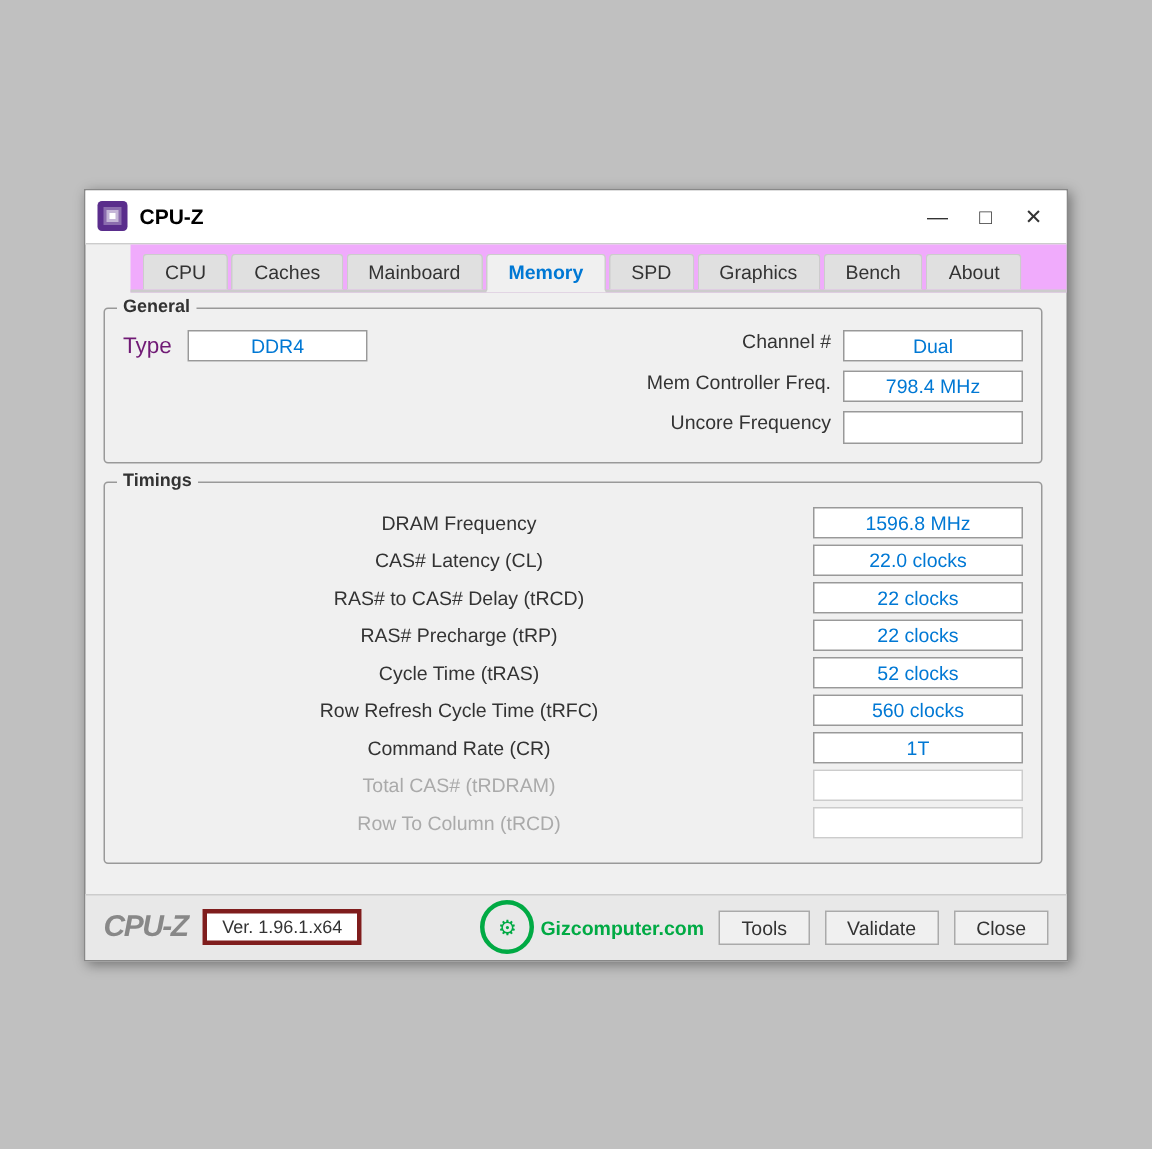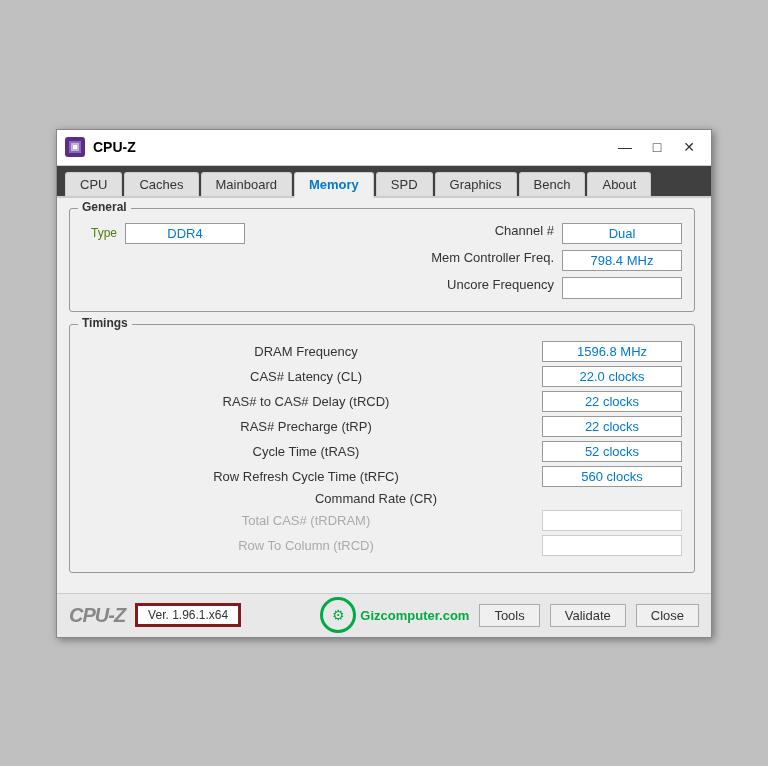--- a/index.html
+++ b/index.html
@@ -57,24 +57,25 @@
       border: none;
       cursor: pointer;
       display: flex;
       align-items: center;
       justify-content: center;
       font-size: 14px;
       color: #333;
     }
     .tabs {
       display: flex;
-      background: #404040;
+      background: #f0abfc;
       border-bottom: 2px solid #ccc;
       padding: 6px 8px 0 8px;
       gap: 0;
+      margin-left: 30px;
     }
     .tab {
       padding: 4px 14px;
       border: 1px solid #ccc;
       border-bottom: none;
       background: #e0e0e0;
       cursor: pointer;
       font-size: 13px;
       color: #333;
       margin-right: 2px;
@@ -216,23 +217,23 @@
       flex-direction: column;
       gap: 6px;
     }
     .left-row {
       display: flex;
       align-items: center;
       gap: 8px;
     }
     .left-lbl {
       min-width: 35px;
-      text-align: right;
-      font-size: 12px;
-      color: #4d7c0f;
+      text-align: left;
+      font-size: 15px;
+      color: #701a75;
     }
     .left-val {
       background: white;
       border: 1px solid #999;
       padding: 2px 8px;
       color: #0078d4;
       min-width: 120px;
       text-align: center;
       font-size: 13px;
     }
@@ -345,20 +346,21 @@
           <div class="timing-row">
             <span class="timing-label">Cycle Time (tRAS)</span>
             <span class="timing-value">52 clocks</span>
           </div>
           <div class="timing-row">
             <span class="timing-label">Row Refresh Cycle Time (tRFC)</span>
             <span class="timing-value">560 clocks</span>
           </div>
           <div class="timing-row">
             <span class="timing-label">Command Rate (CR)</span>
+            <span class="timing-value">1T</span>
           </div>
           <div class="timing-row">
             <span class="timing-label disabled">Total CAS# (tRDRAM)</span>
             <span class="timing-value empty disabled">&nbsp;</span>
           </div>
           <div class="timing-row">
             <span class="timing-label disabled">Row To Column (tRCD)</span>
             <span class="timing-value empty disabled">&nbsp;</span>
           </div>
         </div>

